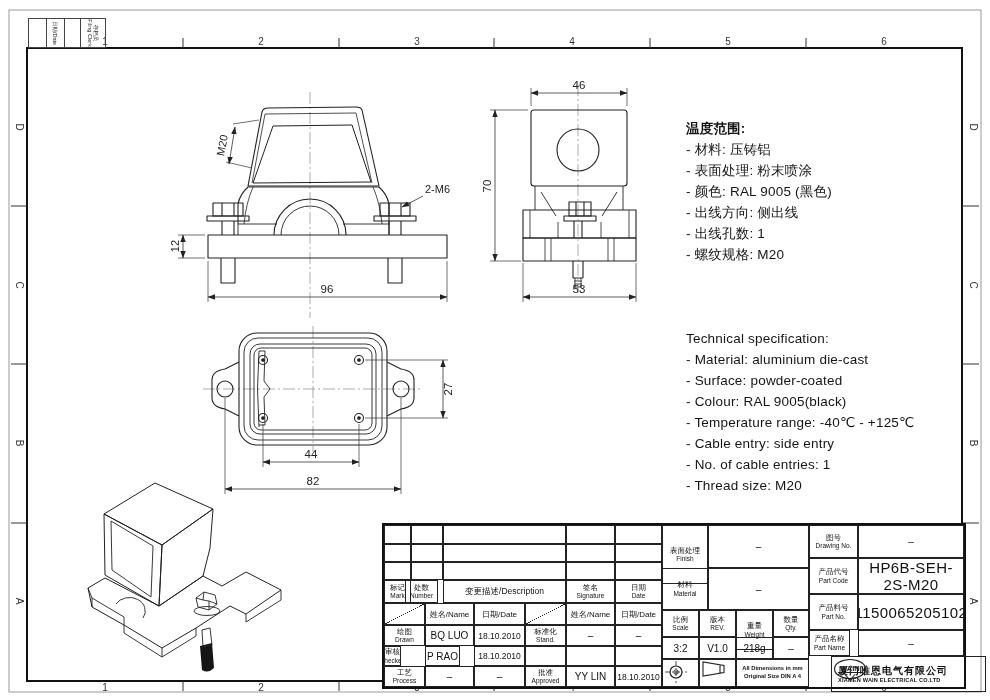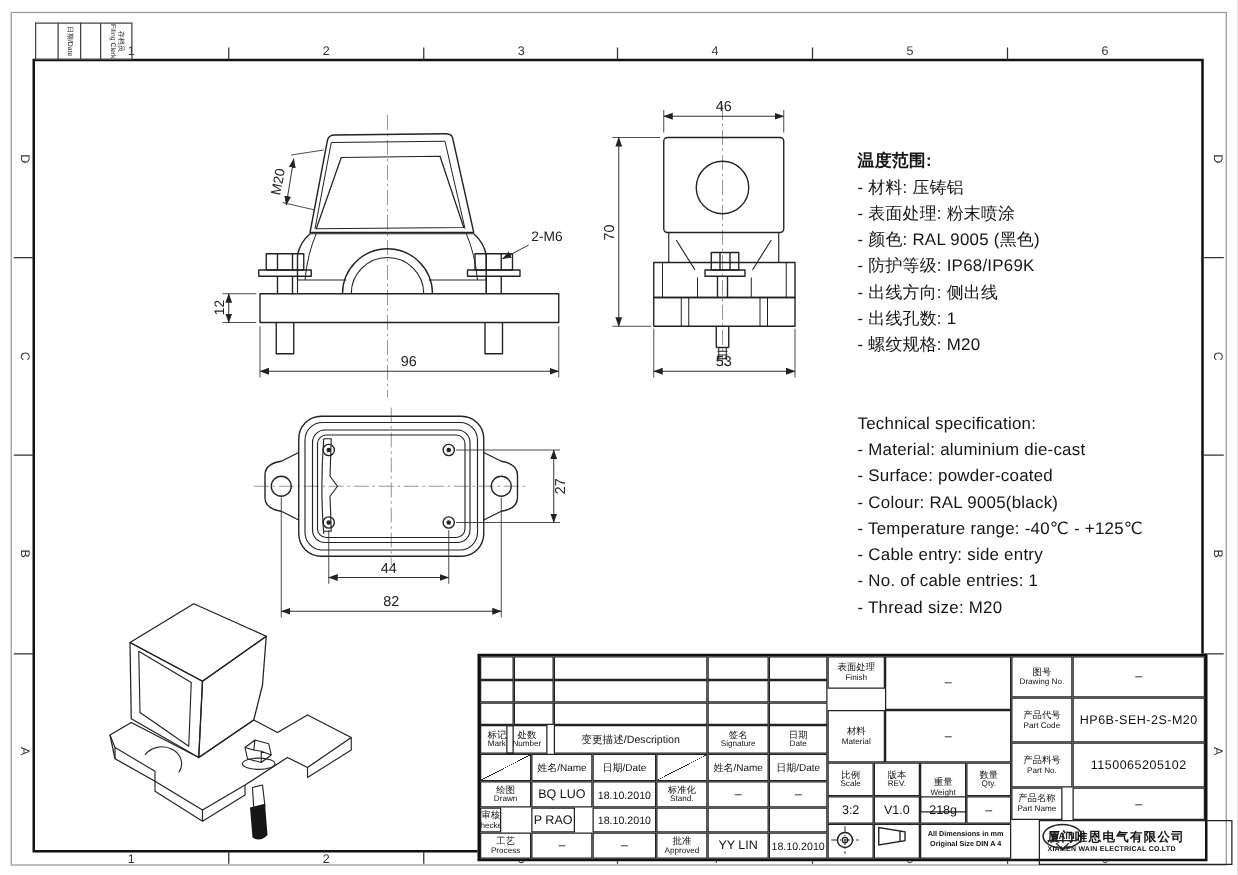--- a/index.html
+++ b/index.html
@@ -17,21 +17,21 @@
   .vtext{transform:rotate(90deg);font-size:5.5px;white-space:nowrap;line-height:1.1;text-align:center;color:#222;}
   .spec{position:absolute;font-size:13.5px;line-height:21px;letter-spacing:.2px;color:#151515;}
   .spec div{white-space:pre;}
   
   #tb{position:absolute;left:382px;top:523px;width:580px;height:162px;border:2px solid #111;
       box-sizing:content-box;background:#fff;}
   .tc{position:absolute;border:1px solid #222;box-sizing:border-box;display:flex;
       align-items:center;justify-content:center;text-align:center;overflow:hidden;}
   .lbl{flex-direction:column;line-height:1.12;}
   .lbl .cn{font-size:7.5px;} .lbl .en{font-size:6.5px;}
-  .val{font-size:10px;} .vsm{font-size:8.5px;} .vbig{font-size:10px;letter-spacing:.4px;}
+  .val{font-size:10px;} .vsm{font-size:8.5px;} .vbig{font-size:15px;letter-spacing:.4px;}
   .diag{background:linear-gradient(to bottom right,transparent 49.2%,#222 49.2%,#222 50.8%,transparent 50.8%);}
   .note{flex-direction:column;font-size:5.8px;line-height:1.35;font-weight:bold;}
   .logoRow{justify-content:flex-start;gap:5px;padding-left:6px;}
   .comp{display:flex;flex-direction:column;align-items:flex-start;line-height:1.2;}
   .comp .cn{font-size:10px;font-weight:bold;letter-spacing:1px;}
   .comp .en{font-size:5.6px;font-weight:bold;letter-spacing:.2px;}
 </style>
 </head>
 <body>
 
@@ -228,21 +228,20 @@
         <div>Filing Clerk</div>
       </div>
     </div>
   </div>
 
   <div class="spec" style="left:686px;top:118px">
     <div style="font-weight:bold">温度范围:</div>
     <div>- 材料: 压铸铝</div>
     <div>- 表面处理: 粉末喷涂</div>
     <div>- 颜色: RAL 9005 (黑色)</div>
-    <div>- 防护等级: IP68/IP69K</div>
     <div>- 出线方向: 侧出线</div>
     <div>- 出线孔数: 1</div>
     <div>- 螺纹规格: M20</div>
   </div>
 
   <div class="spec" style="left:686px;top:328px">
     <div>Technical specification:</div>
     <div>- Material: aluminium die-cast</div>
     <div>- Surface: powder-coated</div>
     <div>- Colour: RAL 9005(black)</div>
@@ -354,21 +353,21 @@
       <span class="cn">批准</span>
       <span class="en">Approved</span>
     </div>
     <div class="tc val" style="left:182px;top:141px;width:49px;height:21px">
         <span>YY LIN</span>
       </div>
     <div class="tc vsm" style="left:231px;top:141px;width:47px;height:21px">
         <span>18.10.2010</span>
       </div>
 
-    <div class="tc lbl" style="left:278px;top:0;width:46px;height:26px">
+    <div class="tc lbl" style="left:278px;top:0;width:46px;height:59px">
       <span class="cn">表面处理</span>
       <span class="en">Finish</span>
     </div>
     <div class="tc val" style="left:324px;top:0;width:101px;height:43px">
         <span>–</span>
       </div>
     <div class="tc lbl" style="left:278px;top:43px;width:46px;height:42px">
       <span class="cn">材料</span>
       <span class="en">Material</span>
     </div>

